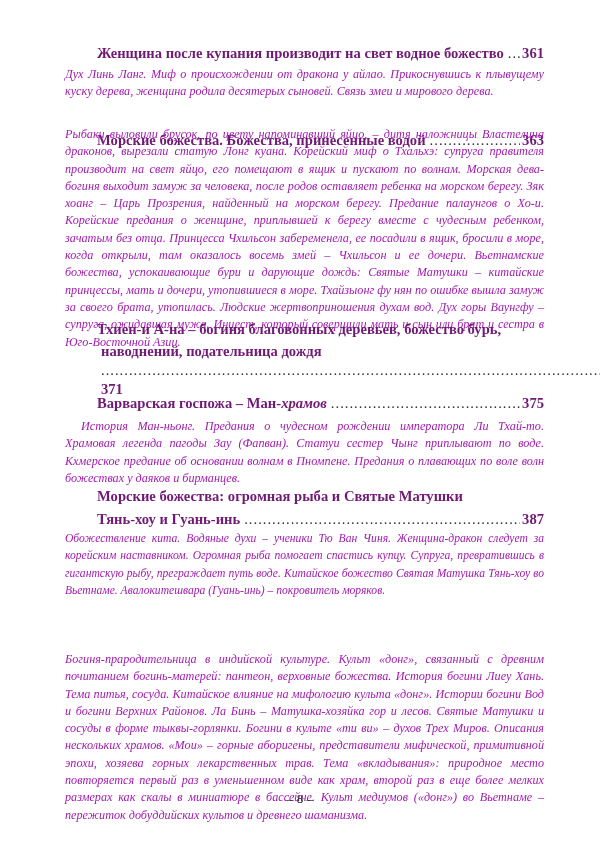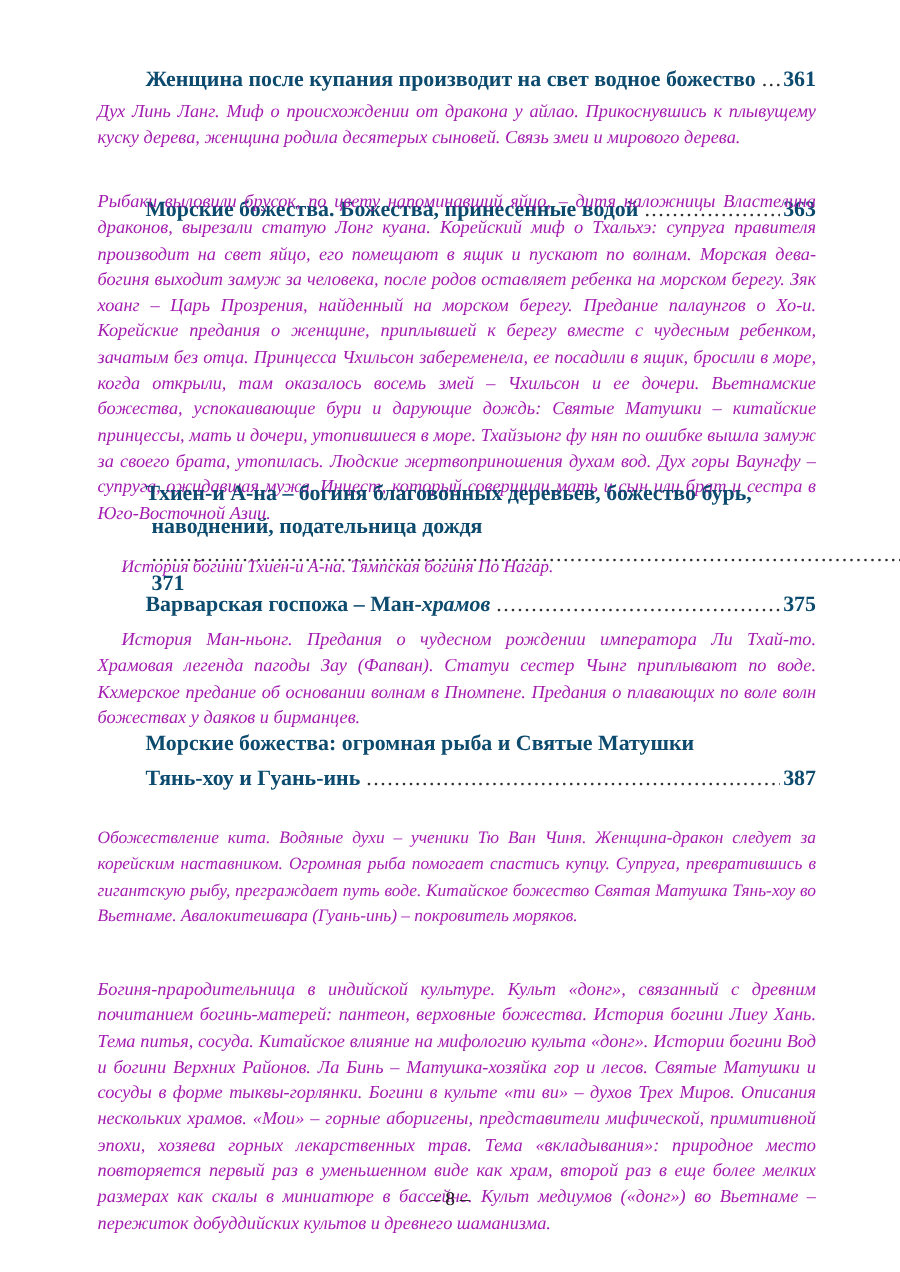--- a/index.html
+++ b/index.html
@@ -5,21 +5,21 @@
     html, body { margin: 0; padding: 0; background: #ffffff; }
     body {
       width: 600px; height: 848px; position: relative; overflow: hidden;
       font-family: "Liberation Serif", "DejaVu Serif", serif;
       color: #1a1a1a;
     }
     .page { position: absolute; left: 0; top: 0; width: 600px; height: 848px; }
     .heading {
       position: absolute; left: 97px; width: 447px;
       font-weight: bold; font-size: 14.6px; line-height: 19px;
-      color: #0c4a6e;
+      color: #701a75;
     }
     .heading .row { display: flex; align-items: baseline; white-space: nowrap; }
     .heading .row .t { flex: 0 0 auto; }
     .heading .row .dots {
       flex: 1 1 auto; overflow: hidden; font-weight: normal; color: #333;
       margin: 0 2px 0 4px; letter-spacing: 1px;
     }
     .heading .row .dots::before {
       content: "................................................................................................................................................................";
     }
@@ -64,40 +64,39 @@
   <div class="heading" style="top:320px;">
     <div class="row">
       <span class="t">Тхиен-и А-на – богиня благовонных деревьев, божество бурь,</span>
     </div>
     <div class="row" style="margin-top:3px;flex-direction:column;">
       <span class="t">наводнений, подательница дождя</span>
       <span class="dots"></span>
       <span class="pg">371</span>
     </div>
   </div>
-  <div class="abstract indent small" style="top:369px;">История богини Тхиен-и А-на. Тямпская богиня По Нагар.</div>
 
   <div class="heading" style="top:394px;">
     <div class="row">
       <span class="t"><span>Варварская госпожа – Ман-</span><span class="it">храмов</span></span>
       <span class="dots"></span>
       <span class="pg">375</span>
     </div>
   </div>
   <div class="abstract indent" style="top:418px;">История Ман-ньонг. Предания о чудесном рождении императора Ли Тхай-то. Храмовая легенда пагоды Зау (Фапван). Статуи сестер Чынг приплывают по воде. Кхмерское предание об основании волнам в Пномпене. Предания о плавающих по воле волн божествах у даяков и бирманцев.</div>
 
   <div class="heading" style="top:487px;">
     <div class="row">
       <span class="t">Морские божества: огромная рыба и Святые Матушки</span>
     </div>
     <div class="row" style="margin-top:4px;">
       <span class="t">Тянь-хоу и Гуань-инь</span>
       <span class="dots"></span>
       <span class="pg">387</span>
     </div>
   </div>
-  <div class="abstract small" style="top:530px;margin-top:20px;">Обожествление кита. Водяные духи – ученики Тю Ван Чиня. Женщина-дракон следует за корейским наставником. Огромная рыба помогает спастись купцу. Супруга, превратившись в гигантскую рыбу, преграждает путь воде. Китайское божество Святая Матушка Тянь-хоу во Вьетнаме. Авалокитешвара (Гуань-инь) – покровитель моряков.</div>
+  <div class="abstract small" style="top:530px;">Обожествление кита. Водяные духи – ученики Тю Ван Чиня. Женщина-дракон следует за корейским наставником. Огромная рыба помогает спастись купцу. Супруга, превратившись в гигантскую рыбу, преграждает путь воде. Китайское божество Святая Матушка Тянь-хоу во Вьетнаме. Авалокитешвара (Гуань-инь) – покровитель моряков.</div>
 
 
   <div class="abstract" style="top:651px;">Богиня-прародительница в индийской культуре. Культ «донг», связанный с древним почитанием богинь-матерей: пантеон, верховные божества. История богини Лиеу Хань. Тема питья, сосуда. Китайское влияние на мифологию культа «донг». Истории богини Вод и богини Верхних Районов. Ла Бинь – Матушка-хозяйка гор и лесов. Святые Матушки и сосуды в форме тыквы-горлянки. Богини в культе «ти ви» – духов Трех Миров. Описания нескольких храмов. «Мои» – горные аборигены, представители мифической, примитивной эпохи, хозяева горных лекарственных трав. Тема «вкладывания»: природное место повторяется первый раз в уменьшенном виде как храм, второй раз в еще более мелких размерах как скалы в миниатюре в бассейне. Культ медиумов («донг») во Вьетнаме – пережиток добуддийских культов и древнего шаманизма.</div>
 
   <div class="page-num">– 8 –</div>
 </div>
 
 </body></html>

